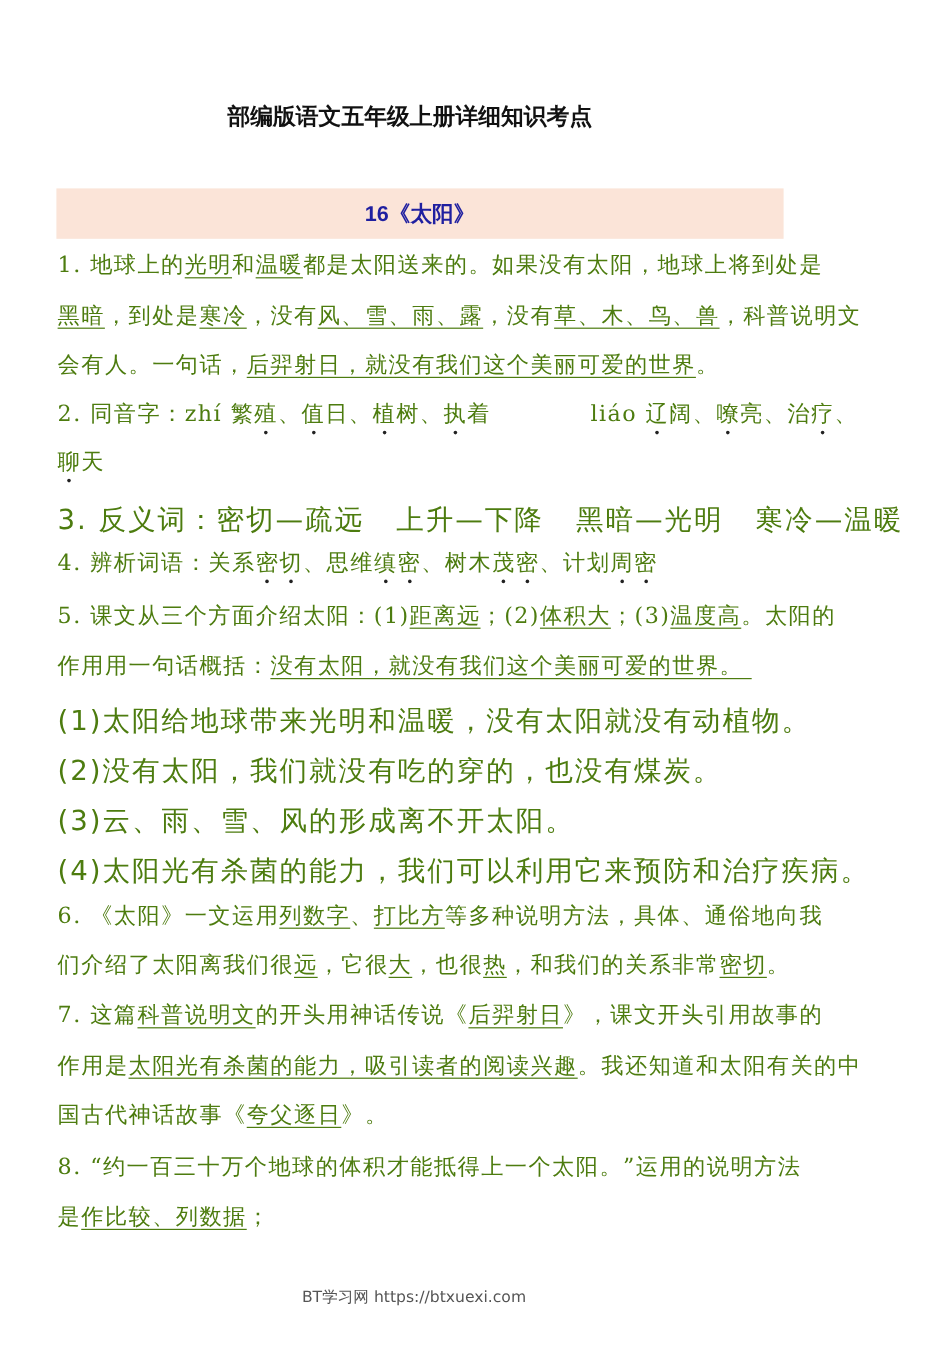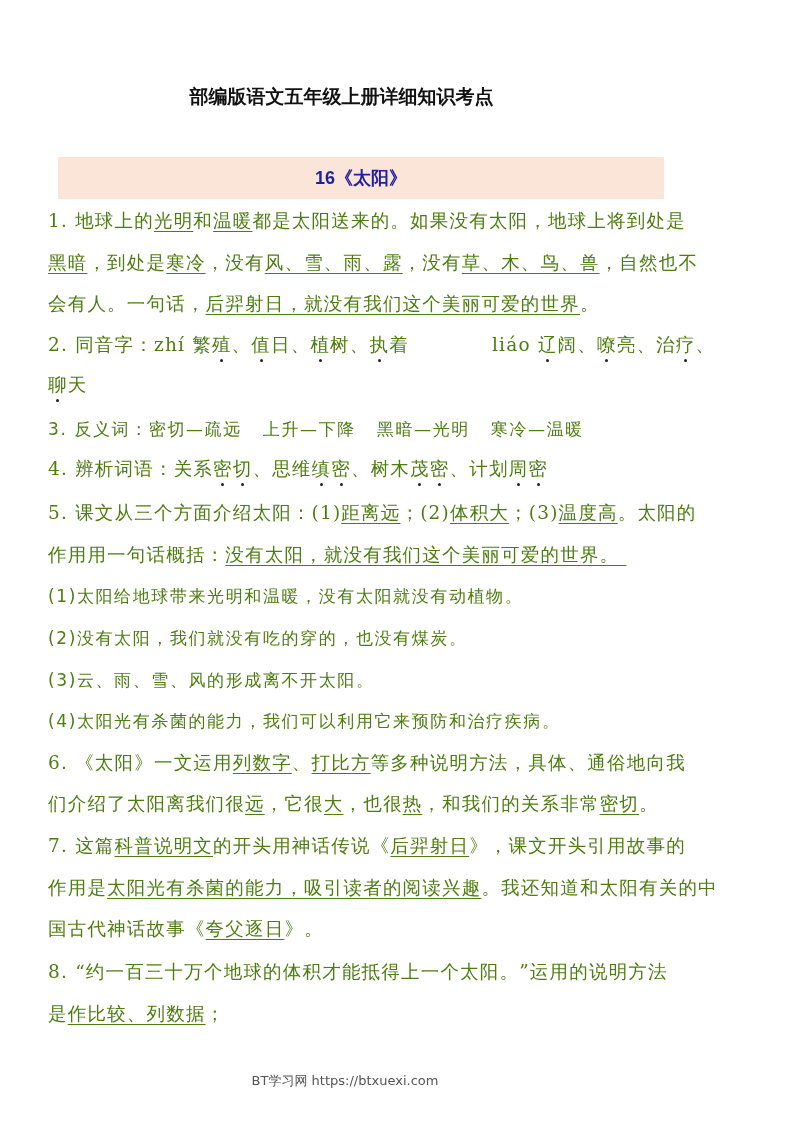--- a/index.html
+++ b/index.html
@@ -7,30 +7,30 @@
     width: 793px; height: 1122px; background: #ffffff; position: relative; overflow: hidden;
     font-family: "DejaVu Serif", "Liberation Serif", serif; color: #1a1a1a;
   }
   .title {
     position: absolute; top: 84px; left: 0; width: 683px; text-align: center;
     font-family: "Liberation Serif", "DejaVu Serif", serif; font-weight: bold;
     font-size: 19px; letter-spacing: 0px; color: #111;
   }
   .band {
     position: absolute; left: 47px; top: 157px; width: 606px; height: 42px;
-    background: #fbe4d8; text-align: center; line-height: 42px; margin-left: 11px;
+    background: #fbe4d8; text-align: center; line-height: 42px;
   }
   .band span {
     font-family: "Liberation Sans", "DejaVu Sans", sans-serif; font-weight: bold; font-size: 18px; color: #1f1fa0;
   }
   .line {
     position: absolute; left: 48px; white-space: nowrap; font-size: 18.5px; color: #4d7c0f;
     letter-spacing: 1.2px;
   }
-  .sm { font-size: 17px; letter-spacing: 1.6px; font-family: "DejaVu Sans", sans-serif; }
+  .sm { font-size: 23px; letter-spacing: 1.6px; font-family: "DejaVu Sans", sans-serif; }
   .u { text-decoration: underline; text-underline-offset: 4px; text-decoration-thickness: 1px; }
   .dot { position: relative; display: inline-block; }
   .dot::after {
     content: ""; position: absolute; left: 50%; bottom: -5px; width: 3px; height: 3px;
     margin-left: -1.5px; border-radius: 50%; background: #222;
   }
   .footer {
     position: absolute; top: 1072px; left: 0; width: 690px; text-align: center;
     font-family: "DejaVu Sans", sans-serif; font-size: 13px; color: #555;
   }
@@ -41,21 +41,21 @@
 <div class="title">部编版语文五年级上册详细知识考点</div>
 
 <div class="band">
   <span>16《太阳》</span>
 </div>
 
 <div class="line" style="top:208px">
   <span>1. 地球上的</span><span class="u">光明</span><span>和</span><span class="u">温暖</span><span>都是太阳送来的。如果没有太阳，地球上将到处是</span>
 </div>
 <div class="line" style="top:250px">
-  <span class="u">黑暗</span><span>，到处是</span><span class="u">寒冷</span><span>，没有</span><span class="u">风、雪、雨、露</span><span>，没有</span><span class="u">草、木、鸟、兽</span><span>，自然也不</span>
+  <span class="u">黑暗</span><span>，到处是</span><span class="u">寒冷</span><span>，没有</span><span class="u">风、雪、雨、露</span><span>，没有</span><span class="u">草、木、鸟、兽</span><span>，科普说明文</span>
 </div>
 <div class="line" style="top:291px">
   <span>会有人。一句话，</span><span class="u">后羿射日，就没有我们这个美丽可爱的世界</span><span>。</span>
 </div>
 
 <div class="line" style="top:332px">
   <span>2. 同音字：zhí 繁</span><span class="dot">殖</span><span>、</span><span class="dot">值</span><span>日、</span><span class="dot">植</span><span>树、</span><span class="dot">执</span><span>着</span>
 </div>
 <div class="line" style="top:332px; left:492px">
   <span>liáo </span><span class="dot">辽</span><span>阔、</span><span class="dot">嘹</span><span>亮、治</span><span class="dot">疗</span><span>、</span>

